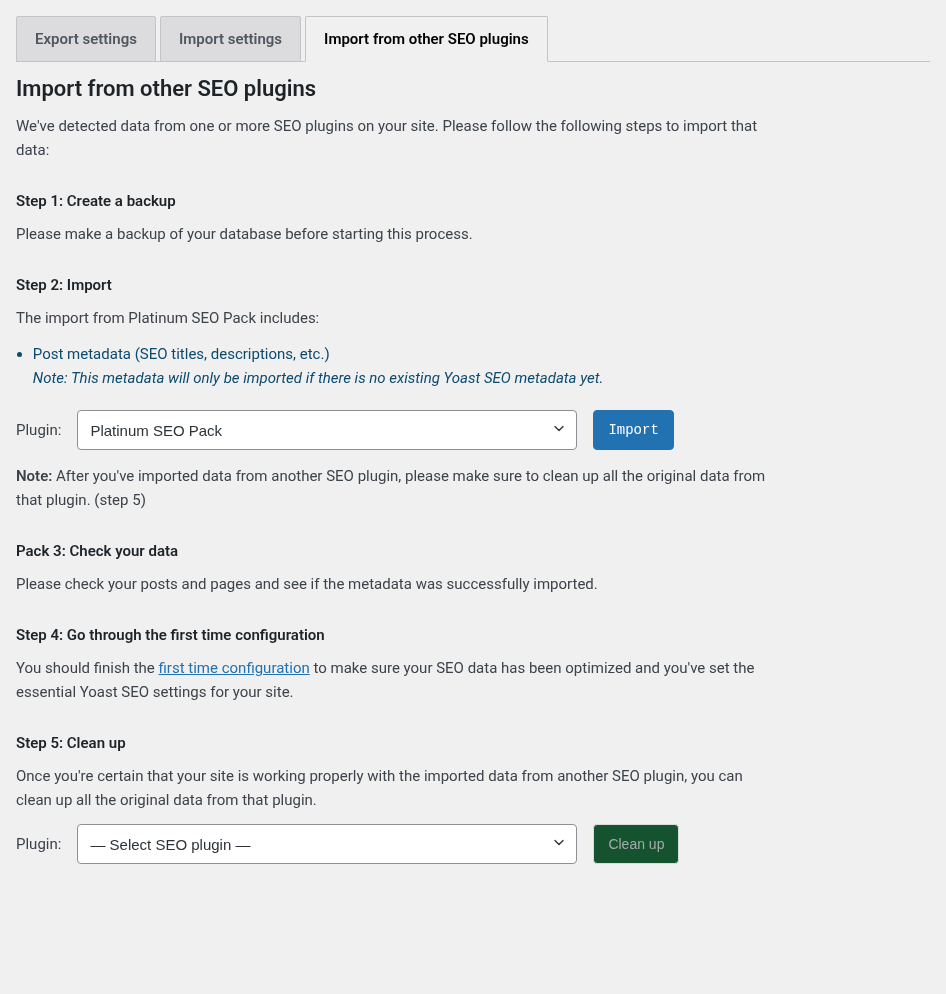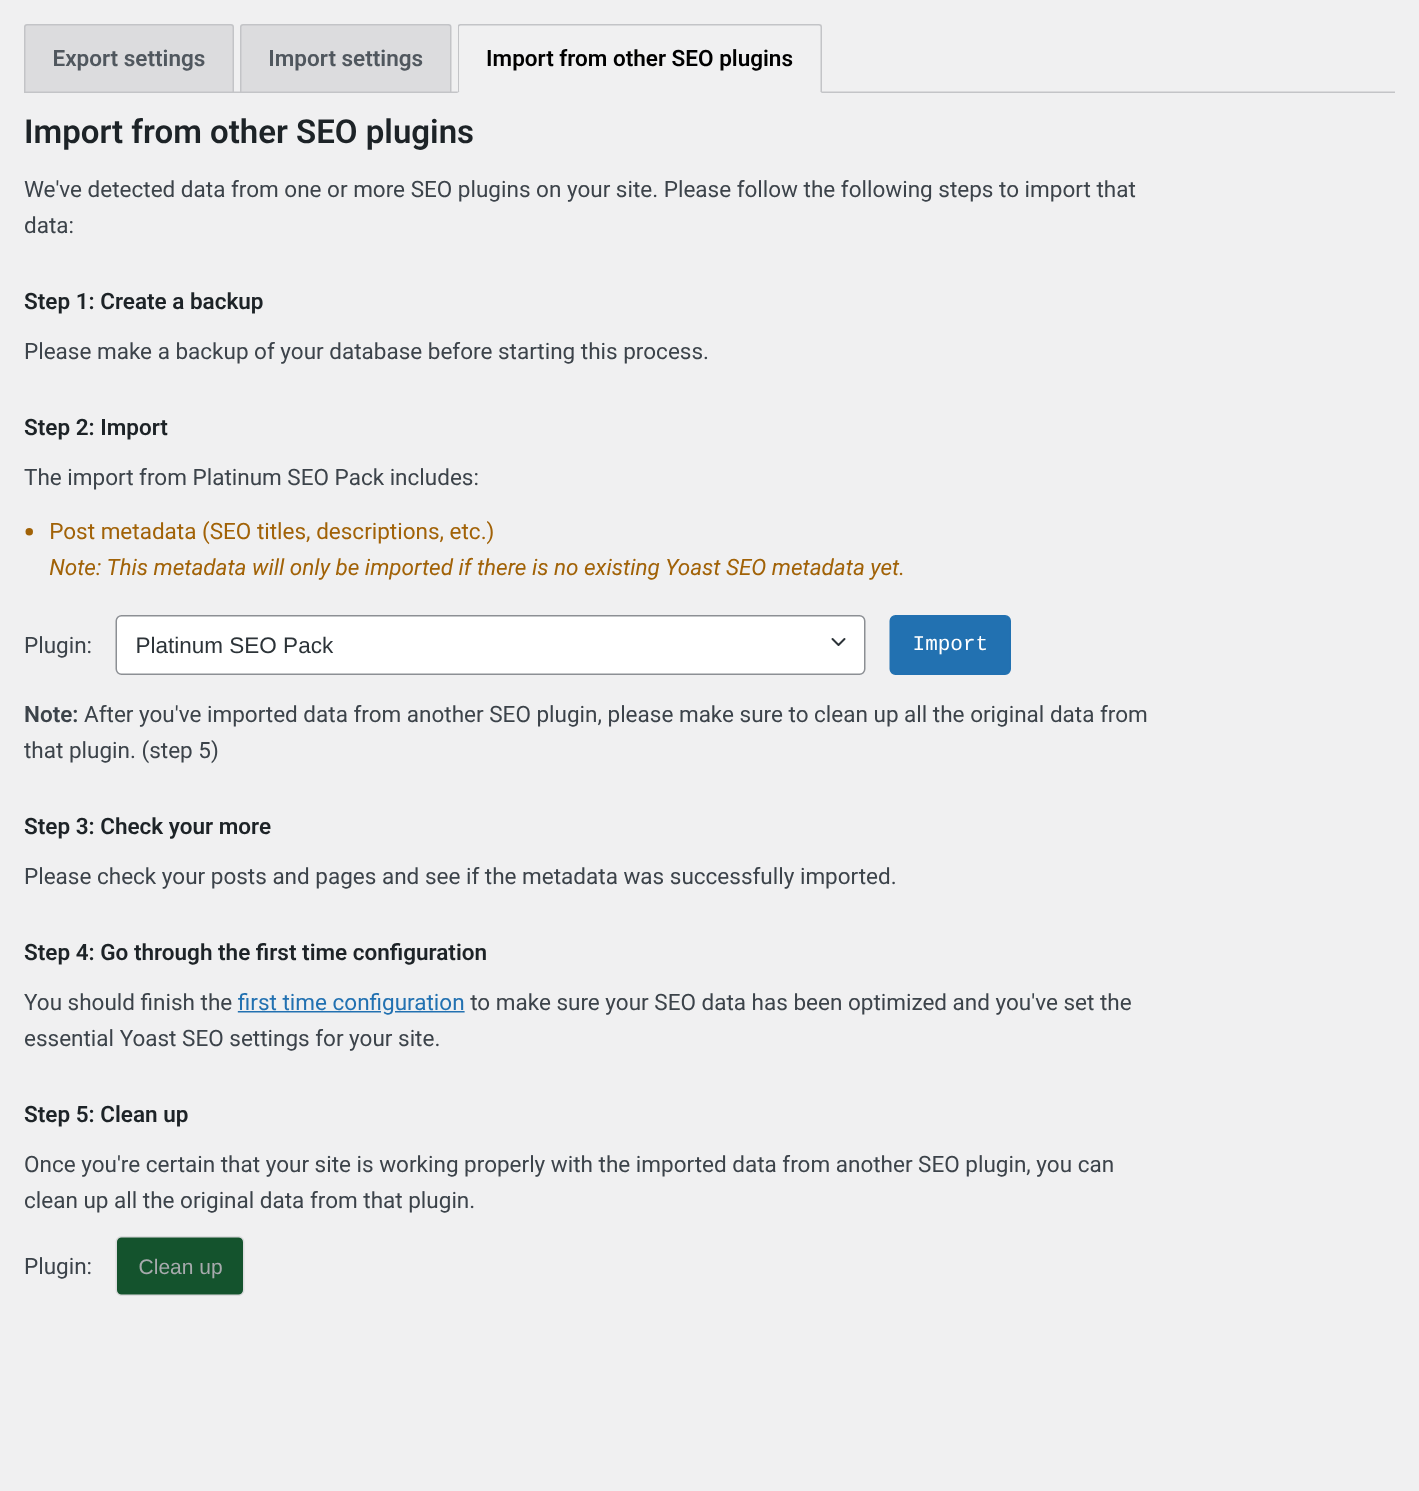--- a/index.html
+++ b/index.html
@@ -60,21 +60,21 @@
     margin: 0.8em 0;
     max-width: 760px;
   }
   ul {
     margin: 0.6em 0 0.8em 1.2em;
     padding: 0;
   }
   li {
     font-size: 15px;
     line-height: 1.6;
-    color: #a16207;
+    color: #0c4a6e;
     margin-bottom: 20px;
   }
   em {
     font-style: italic;
   }
   .form-row {
     display: flex;
     align-items: center;
     gap: 16px;
     margin: 0.6em 0 1em 0;
@@ -178,29 +178,39 @@
           </svg>
       </span>
     </span>
     <button class="primary">Import</button>
   </div>
 
   <p>
     <strong>Note:</strong><span> After you've imported data from another SEO plugin, please make sure to clean up all the original data from that plugin. (step 5)</span>
   </p>
 
-  <h3>Step 3: Check your more</h3>
+  <h3>Pack 3: Check your data</h3>
   <p>Please check your posts and pages and see if the metadata was successfully imported.</p>
 
   <h3>Step 4: Go through the first time configuration</h3>
   <p>
     <span>You should finish the </span><a href="#" class="inline-link">first time configuration</a><span> to make sure your SEO data has been optimized and you've set the essential Yoast SEO settings for your site.</span>
   </p>
 
   <h3>Step 5: Clean up</h3>
   <p>Once you're certain that your site is working properly with the imported data from another SEO plugin, you can clean up all the original data from that plugin.</p>
 
   <div class="form-row">
     <label class="plugin-label">Plugin:</label>
+    <span class="select-wrap">
+      <select class="plugin-select">
+        <option>— Select SEO plugin —</option>
+      </select>
+      <span class="chevron">
+        <svg width="16" height="16" viewBox="0 0 24 24" fill="none" stroke="currentColor" stroke-width="2" stroke-linecap="round" stroke-linejoin="round">
+            <polyline points="6 9 12 15 18 9"></polyline>
+          </svg>
+      </span>
+    </span>
     <button class="secondary">Clean up</button>
   </div>
 
 </div>
 
 </body></html>

